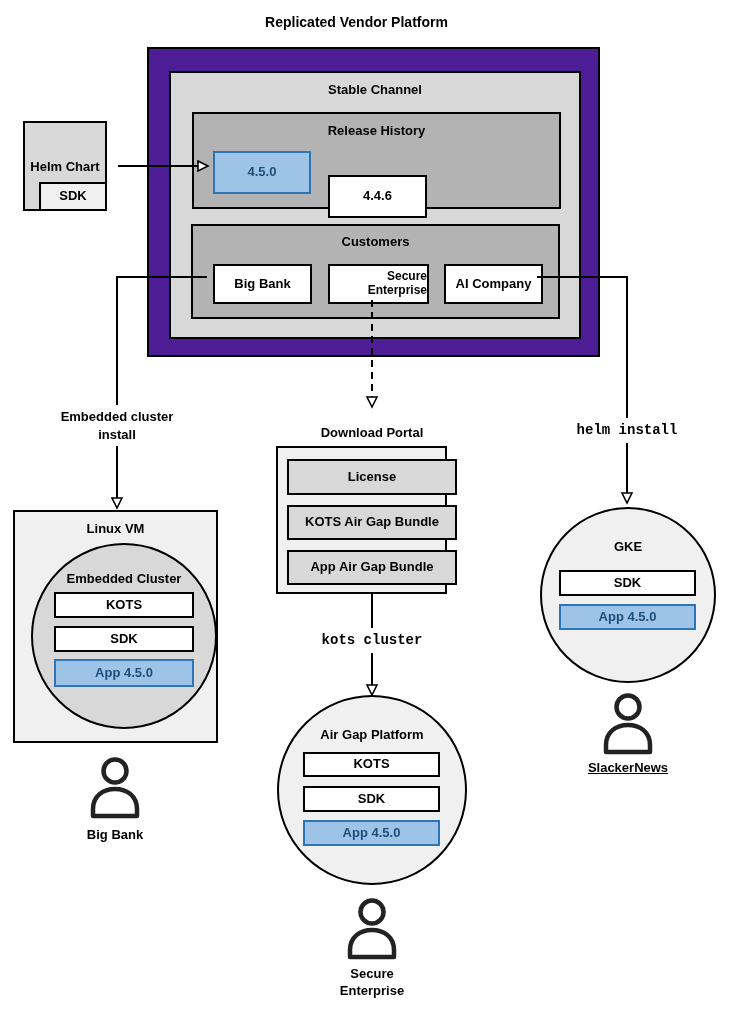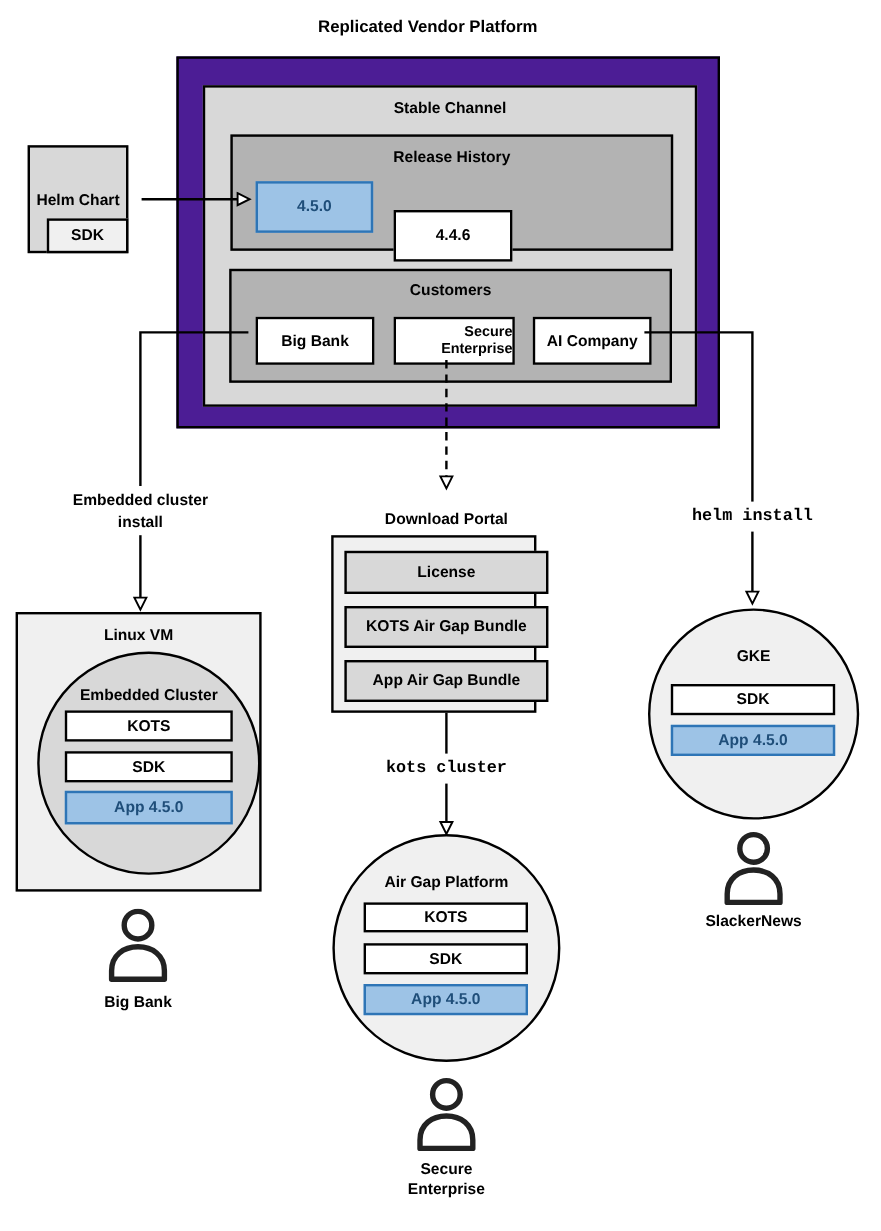--- a/index.html
+++ b/index.html
@@ -100,21 +100,21 @@
     </svg>
   </div>
   <div class="person-label" style="left:327px;top:966px;width:90px;">Secure Enterprise</div>
 
   <div class="person" style="left:600px;top:693px;">
     <svg width="56" height="64" viewBox="0 0 56 64">
       <circle cx="28" cy="14" r="11.5" fill="none" stroke="#222" stroke-width="4.5"></circle>
       <path d="M6 59 L6 52 C6 39 16 32 28 32 C40 32 50 39 50 52 L50 59 Z" fill="none" stroke="#222" stroke-width="4.5" stroke-linejoin="round"></path>
     </svg>
   </div>
-  <div class="person-label" style="left:568px;top:760px;width:120px;">SlackerNews</div>
+  <div class="person-label" style="left:568px;top:760px;width:120px;text-decoration:underline;">SlackerNews</div>
 
   <svg class="overlay" width="734" height="1026" viewBox="0 0 734 1026">
     <defs>
       <marker id="oa" viewBox="0 0 14 14" refX="3" refY="7" markerWidth="14" markerHeight="14" orient="auto" markerUnits="userSpaceOnUse">
         <path d="M2 2 L12 7 L2 12 Z" fill="#ffffff" stroke="#000" stroke-width="1.6"></path>
       </marker>
     </defs>
     <path d="M118 166 H199" fill="none" stroke="#000" stroke-width="2" marker-end="url(#oa)"></path>
     <path d="M207 277 H117 V499" fill="none" stroke="#000" stroke-width="2" marker-end="url(#oa)"></path>
     <path d="M372 300 V398" fill="none" stroke="#000" stroke-width="2" stroke-dasharray="7 5" marker-end="url(#oa)"></path>

